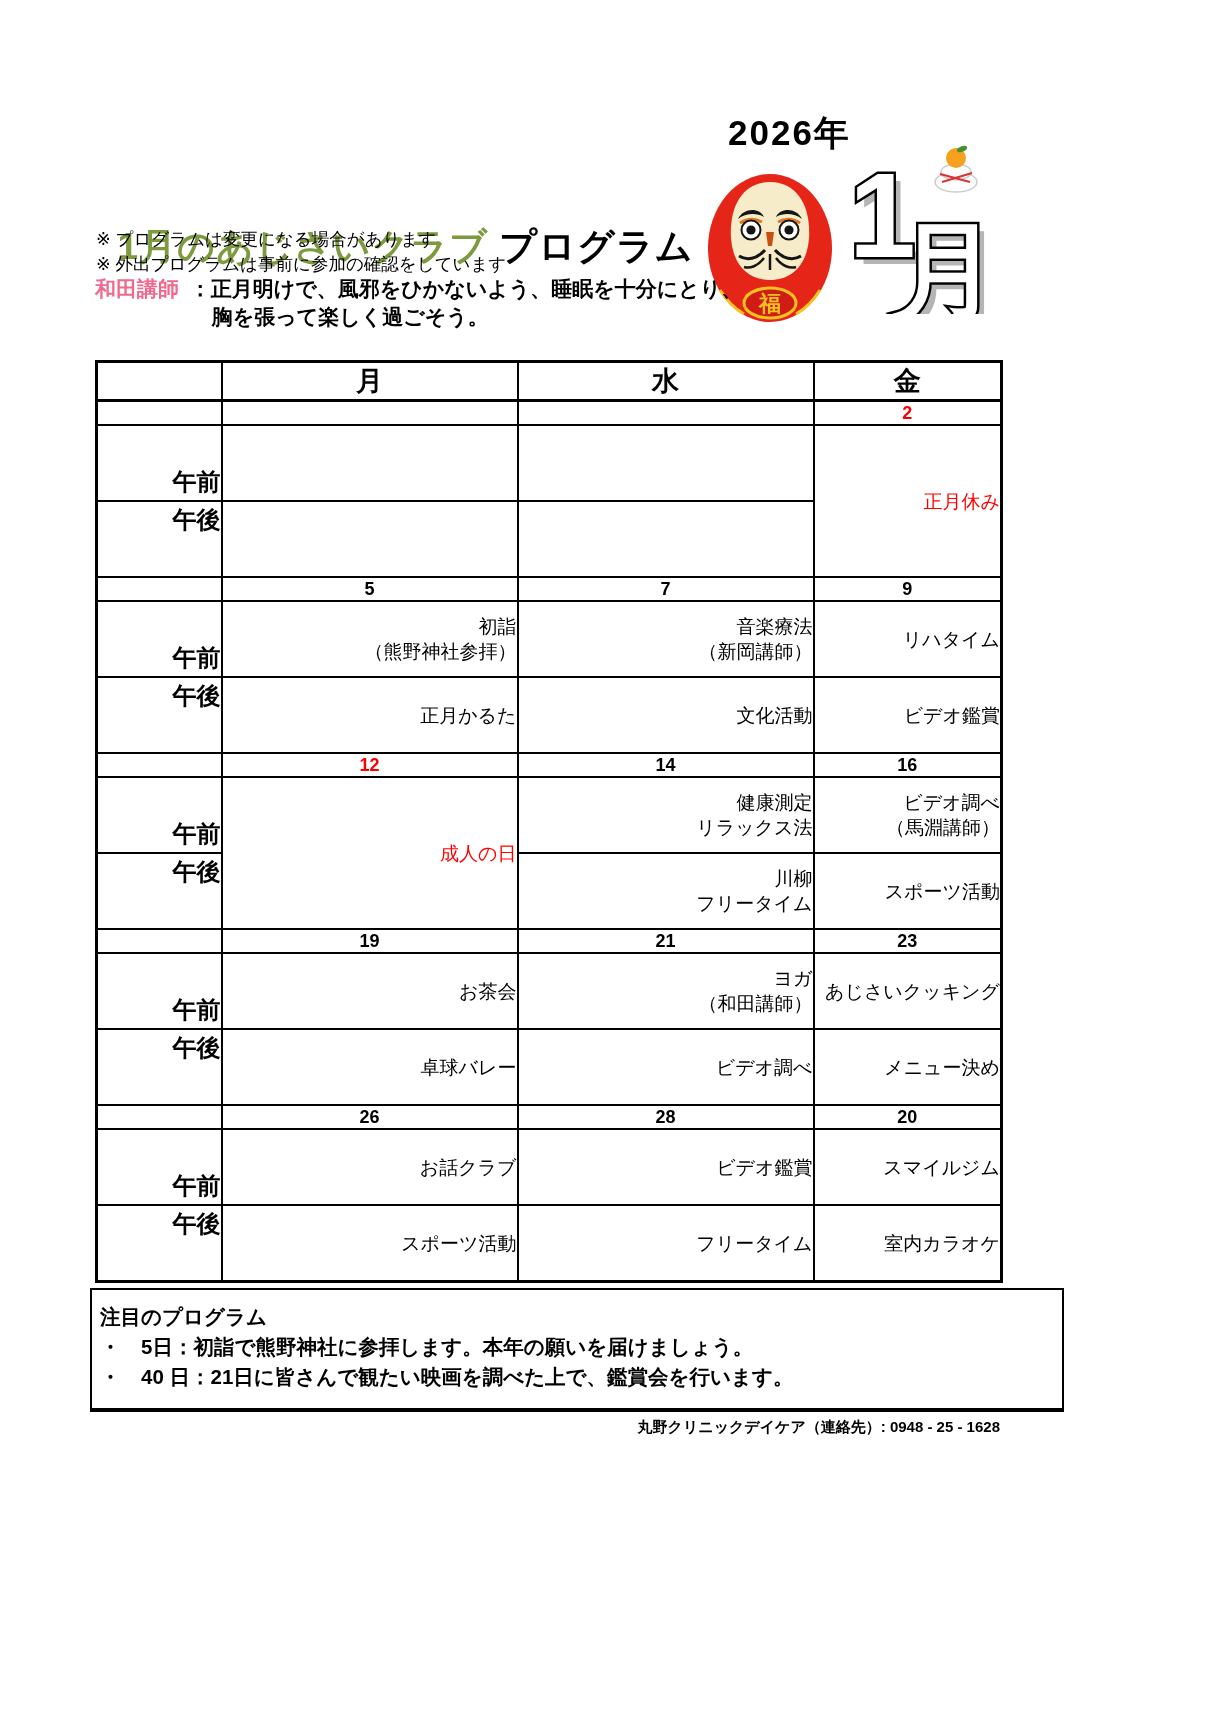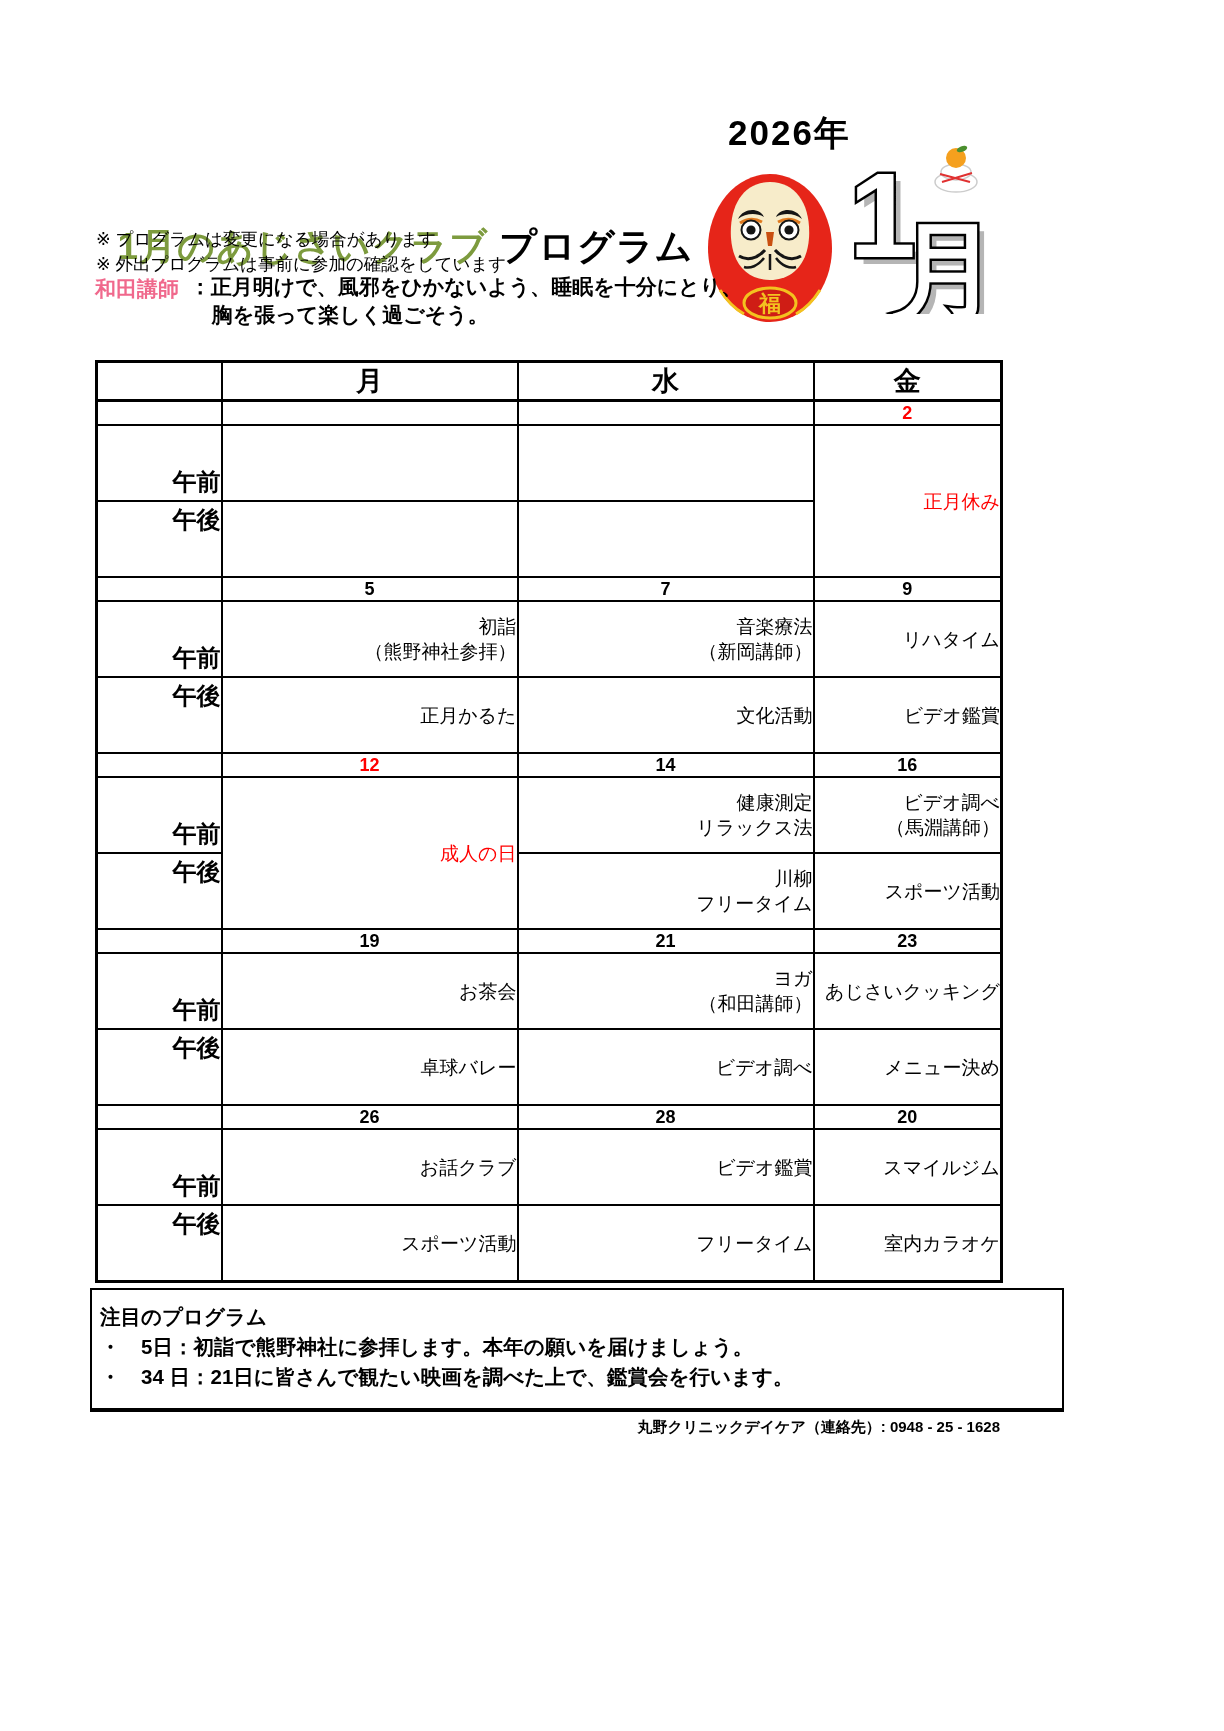--- a/index.html
+++ b/index.html
@@ -8,21 +8,21 @@
     font-family:"Liberation Sans","DejaVu Sans",sans-serif; color:#000;
   }
   .abs { position:absolute; }
 
   
   #page-title { left:95px; top:180px; font-size:37px; font-weight:800; letter-spacing:1px; white-space:pre; }
   #page-title .green { color:var(--title-green,#7d9b3e); }
   #notes { left:96px; top:227px; font-size:17.5px; line-height:25px; font-weight:500; }
   #goal { left:95px; top:275px; font-size:21px; font-weight:700; display:flex; }
   #goal .glabel { color:var(--goal-pink,#f0688c); margin-right:5px; white-space:pre; }
-  #goal .glines { line-height:28px;font-family:Liberation Mono, monospace; }
+  #goal .glines { line-height:28px; }
   #goal .l2 { padding-left:22px; }
   #year-label { left:728px; top:110px; font-size:35px; font-weight:600; letter-spacing:2px; }
   #daruma { left:704px; top:166px; }
   #month-badge { left:840px; top:138px; }
   .badge-main { font-weight:800; fill:#fff; stroke:#000; stroke-width:5px; paint-order:stroke; }
   .badge-shadow { font-weight:800; fill:#b5b5b5; }
 
   
   #program-table { position:absolute; left:95px; top:360px; width:905px;
     border-collapse:collapse; table-layout:fixed; border:3px solid #000; }
@@ -266,16 +266,16 @@
         <td class="act">
           <div class="act-line">室内カラオケ</div>
         </td>
       </tr>
     </tbody>
 </table>
 
 <div class="abs" id="highlight-box">
   <div class="hline">注目のプログラム</div>
   <div class="hline">・　5日：初詣で熊野神社に参拝します。本年の願いを届けましょう。</div>
-  <div class="hline">・　34 日：21日に皆さんで観たい映画を調べた上で、鑑賞会を行います。</div>
+  <div class="hline">・　40 日：21日に皆さんで観たい映画を調べた上で、鑑賞会を行います。</div>
 </div>
 
 <div class="abs" id="contact-footer">丸野クリニックデイケア（連絡先）: 0948 - 25 - 1628</div>
 
 </body></html>

